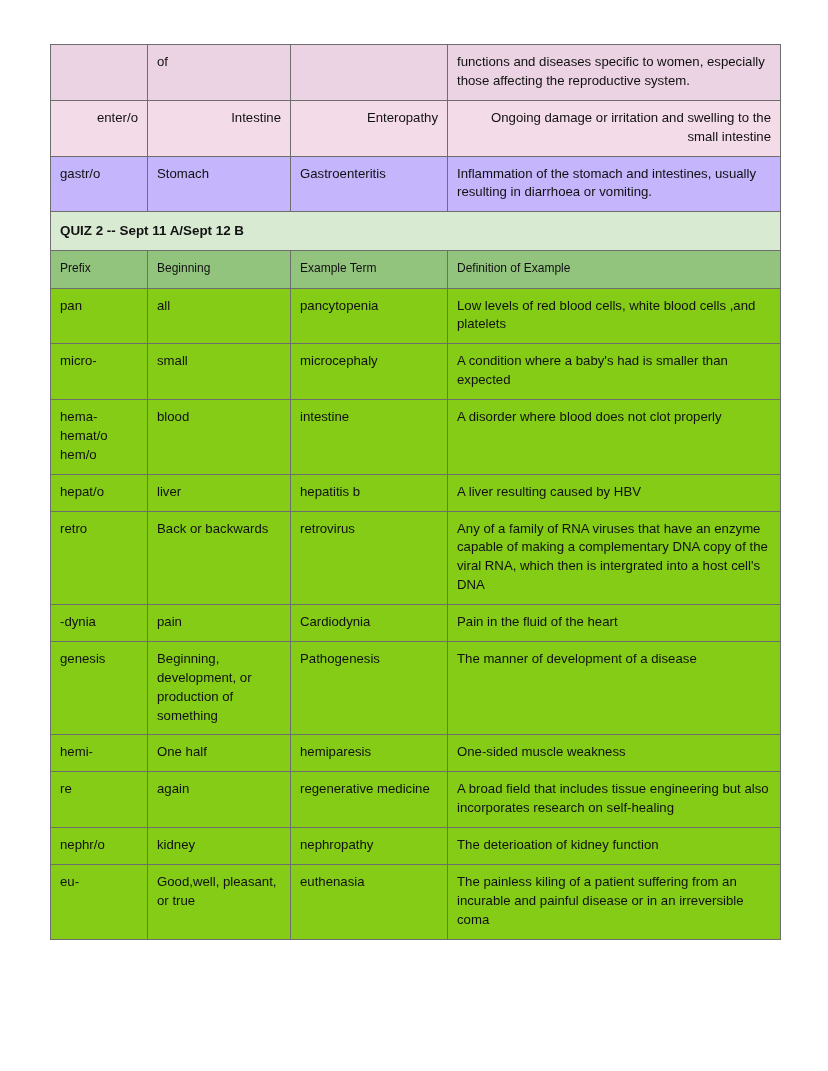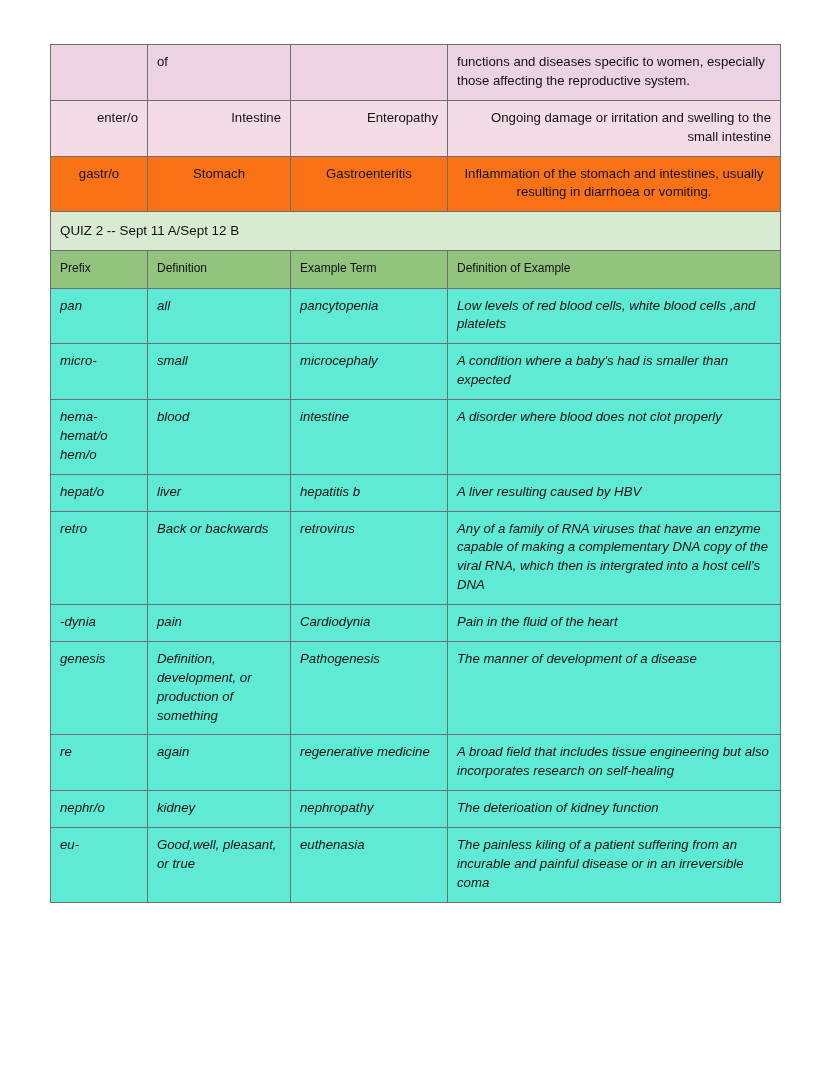--- a/index.html
+++ b/index.html
@@ -35,36 +35,36 @@
     font-weight: normal;
     text-align: left;
   }
   col.c1 { width: 97px; }
   col.c2 { width: 143px; }
   col.c3 { width: 157px; }
   col.c4 { width: 333px; }
 
   tr.pink td { background: #ecd3e4; }
   tr.pink-light td { background: #f4dbe8; text-align: right; }
-  tr.pink-light2 td { background: #f97316; text-align: center; }
+  tr.pink-light2 td { background: #c4b5fd; }
 
   tr.section td {
     background: #d9ead3;
-    font-weight: normal;
+    font-weight: bold;
     font-size: 13.4px;
     padding-top: 9px;
     padding-bottom: 10px;
   }
   tr.header-row td {
     background: #93c47d;
     font-size: 12px;
     padding-top: 9px;
     padding-bottom: 10px;
   }
-  tr.green td { background: #5eead4; font-style: italic; }
+  tr.green td { background: #84cc16; }
 
   .cell-multiline { white-space: pre-line; }
 </style>
 </head>
 <body>
 
 <div class="page">
   <table class="doc-table">
     <colgroup>
       <col class="c1">
@@ -94,21 +94,21 @@
         <td>Gastroenteritis</td>
         <td>Inflammation of the stomach and intestines, usually resulting in diarrhoea or vomiting.</td>
       </tr>
 
       <tr class="section">
         <td colspan="4">QUIZ 2 -- Sept 11 A/Sept 12 B</td>
       </tr>
 
       <tr class="header-row">
         <td>Prefix</td>
-        <td>Definition</td>
+        <td>Beginning</td>
         <td>Example Term</td>
         <td>Definition of Example</td>
       </tr>
 
       <tr class="green">
         <td class="cell-multiline">pan</td>
         <td class="cell-multiline">all</td>
         <td class="cell-multiline">pancytopenia</td>
         <td class="cell-multiline">Low levels of red blood cells,  white blood cells ,and platelets</td>
       </tr>
@@ -139,23 +139,29 @@
         <td class="cell-multiline">Any of a family of RNA viruses that have an enzyme capable of making a complementary DNA copy of the viral RNA, which then is intergrated into a host cell's DNA</td>
       </tr>
       <tr class="green">
         <td class="cell-multiline">-dynia</td>
         <td class="cell-multiline">pain</td>
         <td class="cell-multiline">Cardiodynia</td>
         <td class="cell-multiline">Pain in the fluid of the heart</td>
       </tr>
       <tr class="green">
         <td class="cell-multiline">genesis</td>
-        <td class="cell-multiline">Definition, development, or production of something</td>
+        <td class="cell-multiline">Beginning, development, or production of something</td>
         <td class="cell-multiline">Pathogenesis</td>
         <td class="cell-multiline">The manner of development of a disease</td>
+      </tr>
+      <tr class="green">
+        <td class="cell-multiline">hemi-</td>
+        <td class="cell-multiline">One half</td>
+        <td class="cell-multiline">hemiparesis</td>
+        <td class="cell-multiline">One-sided muscle weakness</td>
       </tr>
       <tr class="green">
         <td class="cell-multiline">re</td>
         <td class="cell-multiline">again</td>
         <td class="cell-multiline">regenerative medicine</td>
         <td class="cell-multiline">A broad field that includes tissue engineering but also incorporates research on self-healing</td>
       </tr>
       <tr class="green">
         <td class="cell-multiline">nephr/o</td>
         <td class="cell-multiline">kidney</td>

